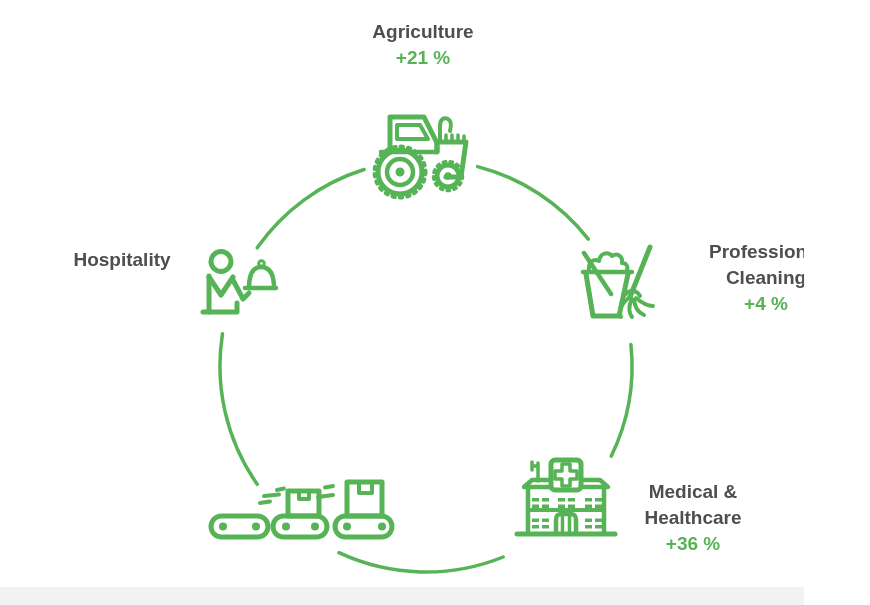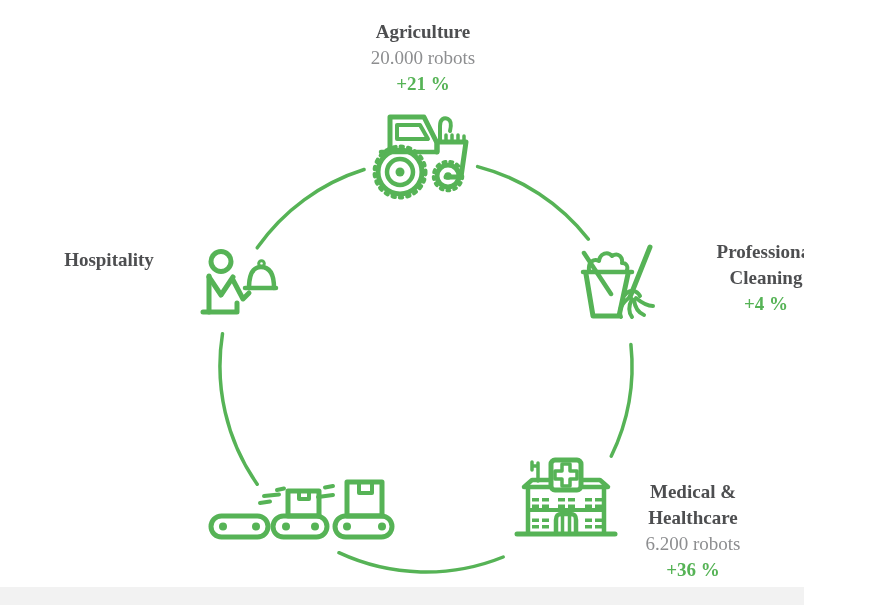--- a/index.html
+++ b/index.html
@@ -5,38 +5,38 @@
   :root{
     --green:#56b356;
     --title-dark:#4d4e50;
     --value-gray:#8d8e90;
     --strip:#f2f2f2;
     --bg:#ffffff;
   }
   html,body{margin:0;padding:0;background:var(--bg);}
   .stage{
     position:relative;width:804px;height:605px;background:var(--bg);
-    overflow:hidden;font-family:Liberation Serif, serif;
+    overflow:hidden;font-family:Liberation Sans, sans-serif;
   }
   .art{position:absolute;left:0;top:0;width:870px;height:605px;}
   .art path,.art circle,.art rect,.art line{stroke:var(--green);fill:none;}
   .art .fill{fill:var(--green);stroke:none;}
   .art .white-fill{fill:#ffffff;}
   .sector{position:absolute;text-align:center;}
   .sector .title{
     font-size:19px;line-height:26px;font-weight:bold;
     color:var(--title-dark);white-space:pre-line;
   }
   .sector .robots{font-size:19px;line-height:26px;color:var(--value-gray);}
   .sector .growth{font-size:19px;line-height:26px;font-weight:bold;color:var(--green);}
   .sector-agriculture{left:323px;top:19px;width:200px;}
   .sector-cleaning{left:676px;top:239px;width:180px;}
   .sector-medical{left:603px;top:479px;width:180px;}
   .sector-transport{left:25px;top:479px;width:210px;}
-  .sector-hospitality{left:4px;top:247px;width:210px;}
+  .sector-hospitality{left:17px;top:247px;width:210px;}
   .footer-strip{
     position:absolute;left:0;bottom:0;width:870px;height:18px;
     background:var(--strip);
   }
 </style>
 </head>
 <body>
 
 <div class="stage">
 
@@ -120,34 +120,32 @@
       <path d="M209 277 L221 295 L233 277" stroke-width="5"></path>
       <path d="M233 280 L243 299 L249 293" stroke-width="5"></path>
       <path d="M245 288 H276" stroke-width="4.5"></path>
       <path d="M249 288 C249 271 255 267 261 267 C268 267 274 271 274 288" stroke-width="4.5"></path>
       <circle cx="261.5" cy="263.5" r="2.8" stroke-width="3"></circle>
     </g>
   </svg>
 
   <div class="sector sector-agriculture">
     <div class="title">Agriculture</div>
-    <div class="robots">20.000 robots</div>
     <div class="growth">+21 %</div>
   </div>
 
   <div class="sector sector-cleaning">
     <div class="title">Professional
 Cleaning</div>
     <div class="growth">+4 %</div>
   </div>
 
   <div class="sector sector-medical">
     <div class="title">Medical &amp;
 Healthcare</div>
-    <div class="robots">6.200 robots</div>
     <div class="growth">+36 %</div>
   </div>
 
 
   <div class="sector sector-hospitality">
     <div class="title">Hospitality</div>
   </div>
 
   <div class="footer-strip"></div>
 </div>

